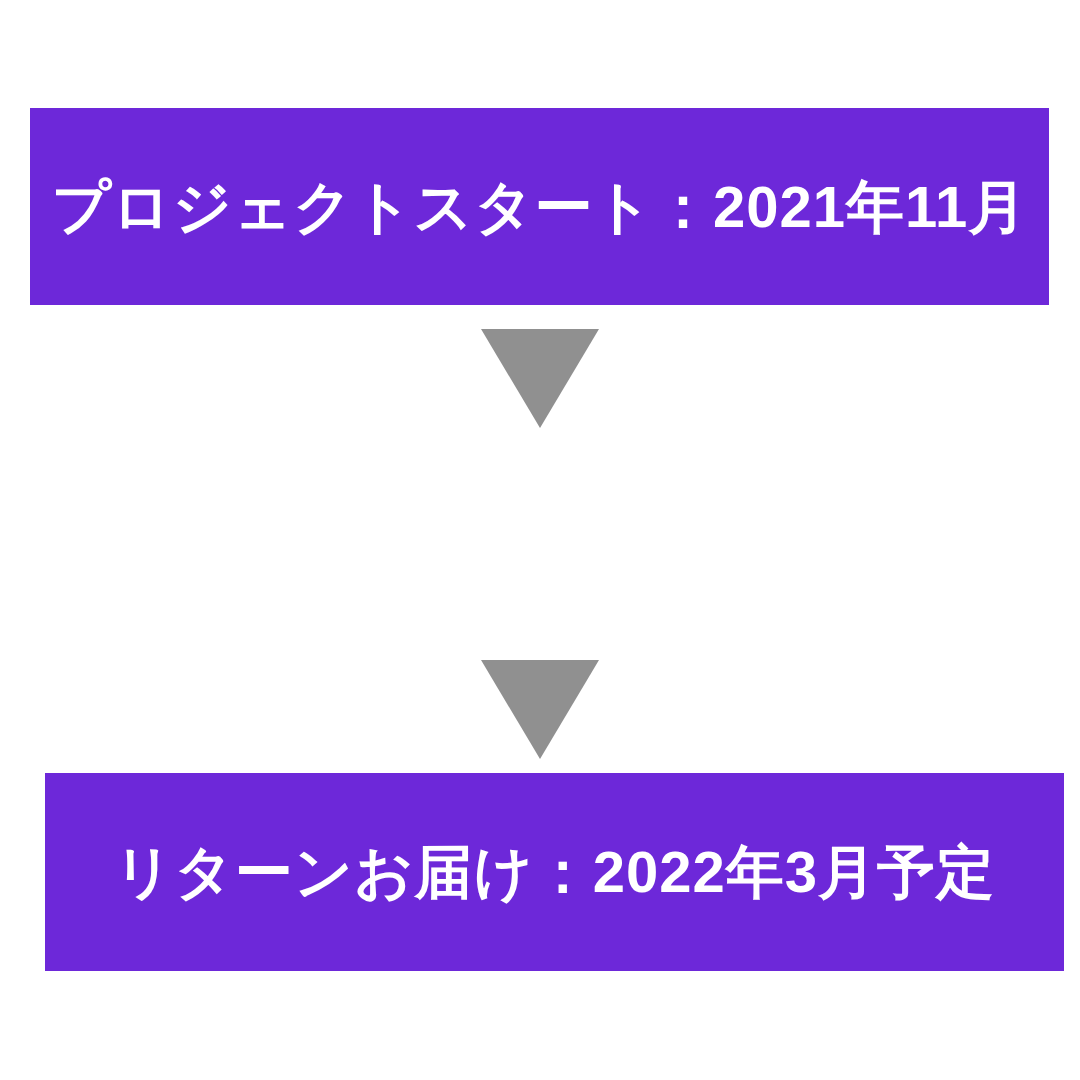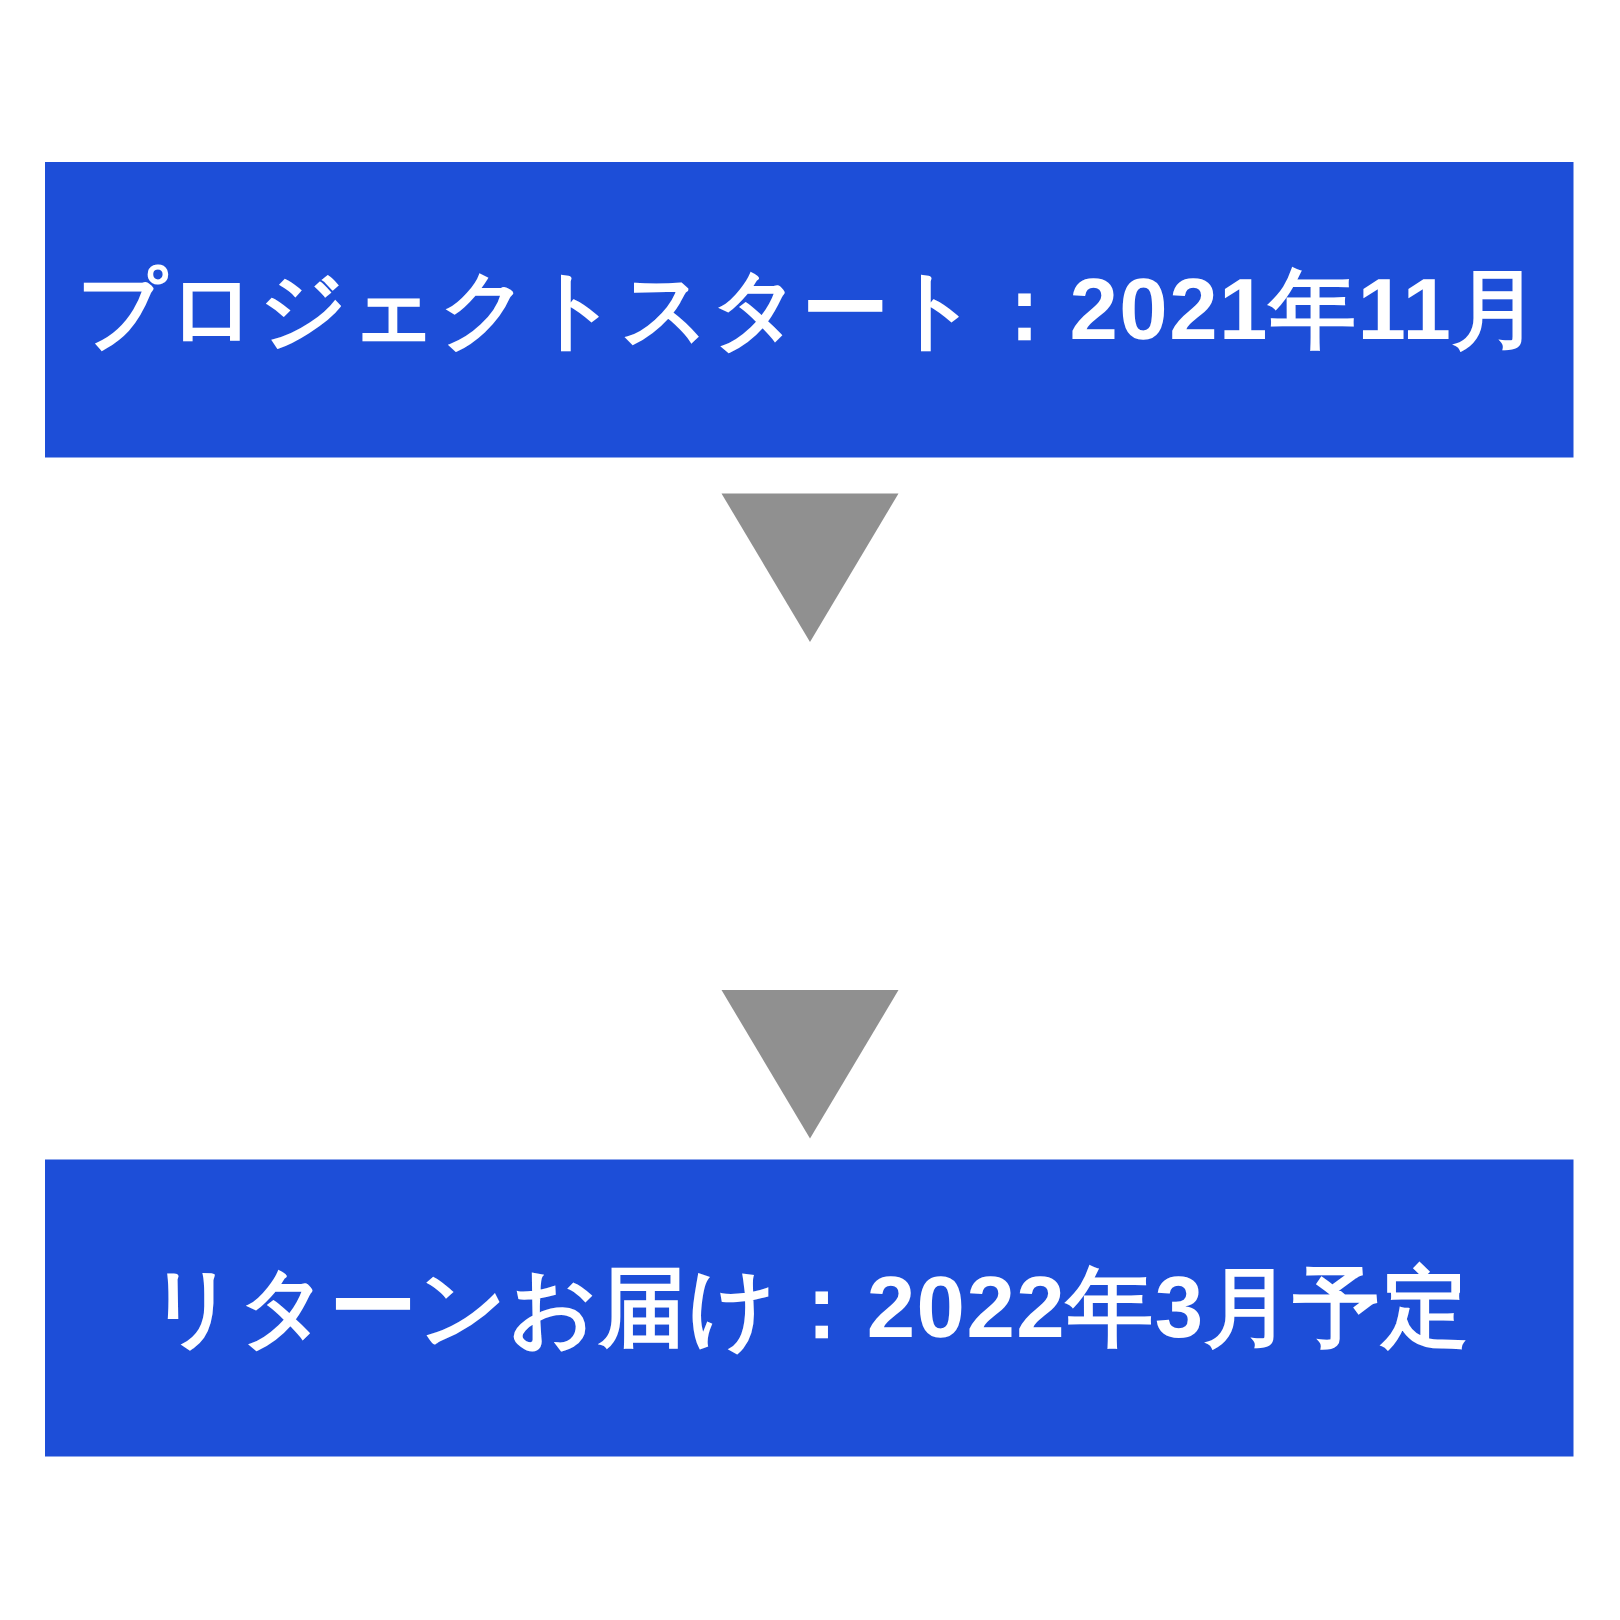--- a/index.html
+++ b/index.html
@@ -12,37 +12,37 @@
     width: 1080px;
     height: 1080px;
     background: #ffffff;
     overflow: hidden;
     font-family: "Liberation Sans", "DejaVu Sans", sans-serif;
   }
   .step-box {
     position: absolute;
     left: 30px;
     width: 1019px;
-    background: #1d4ed8;
+    background: #6d28d9;
     display: flex;
     align-items: center;
     justify-content: center;
   }
   .step-box .label {
     color: #ffffff;
     font-size: 58px;
     font-weight: 700;
     letter-spacing: 1px;
     text-align: center;
     white-space: nowrap;
     line-height: 1;
   }
   .box-1 { top: 108px; height: 197px; }
   .box-2 { top: 442px; height: 195px; }
-  .box-3 { top: 773px; height: 198px; }
+  .box-3 { top: 773px; height: 198px; margin-left: 15px; }
   .arrow-down {
     position: absolute;
     left: 50%;
     transform: translateX(-50%);
     width: 0;
     height: 0;
     border-left: 59px solid transparent;
     border-right: 59px solid transparent;
     border-top: 99px solid #909090;
   }

